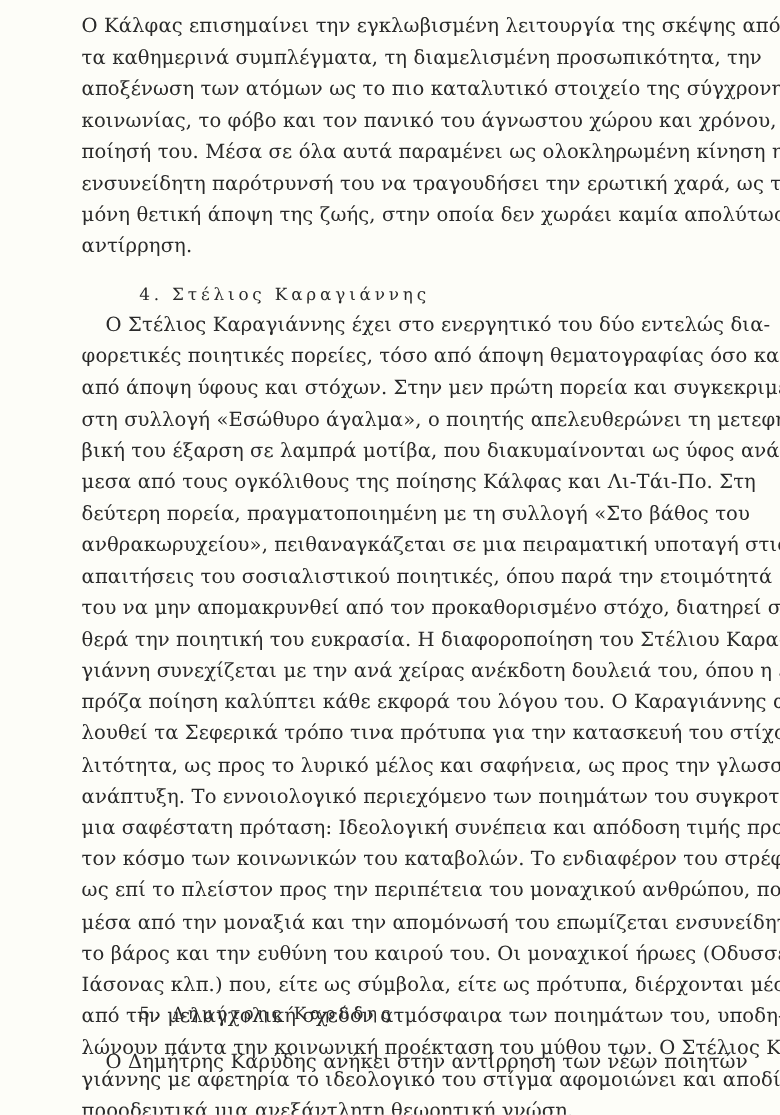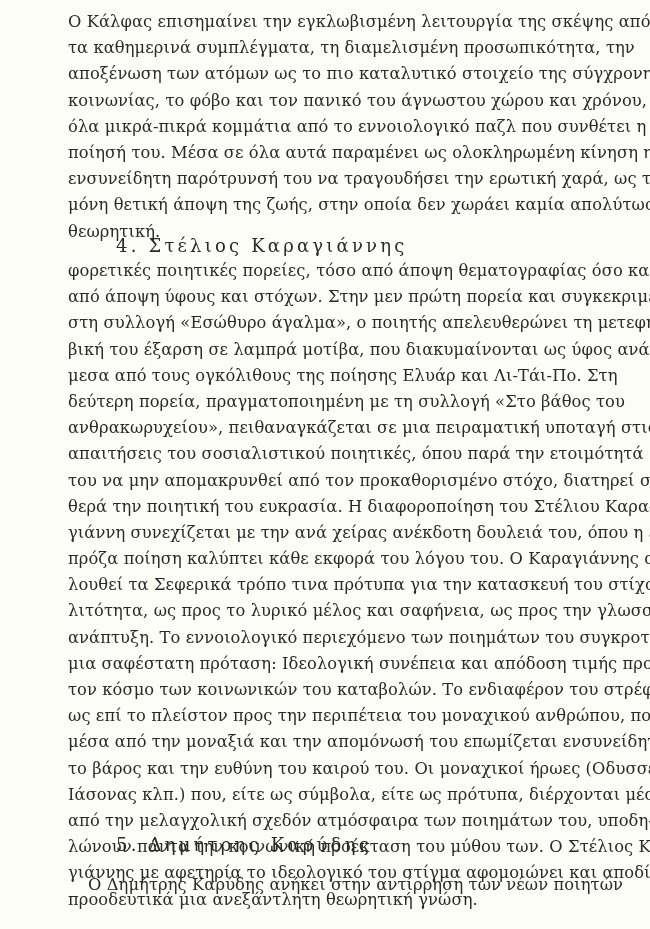--- a/index.html
+++ b/index.html
@@ -14,49 +14,49 @@
   .line {
     height: 26.2px; line-height: 26.2px;
     font-size: 16.3px; white-space: nowrap;
     text-align: justify; text-align-last: justify;
     letter-spacing: 0.1px;
   }
   .line.last { text-align-last: left; }
   .line.indent { padding-left: 20px; }
   .heading {
     position: absolute; left: 116px;
-    font-size: 18px; letter-spacing: 3.2px;
+    font-size: 14px; letter-spacing: 3.2px;
     height: 26px; line-height: 26px;
   }
 </style>
 </head>
 <body>
 
 <div class="page">
 
   <div class="block" style="top:9px;">
     <div class="line">Ο Κάλφας επισημαίνει την εγκλωβισμένη λειτουργία της σκέψης από</div>
     <div class="line">τα καθημερινά συμπλέγματα, τη διαμελισμένη προσωπικότητα, την</div>
     <div class="line">αποξένωση των ατόμων ως το πιο καταλυτικό στοιχείο της σύγχρονης</div>
     <div class="line">κοινωνίας, το φόβο και τον πανικό του άγνωστου χώρου και χρόνου,</div>
-    <div class="line">όλα μικρά-πικρά κομμάτια από το εννοιολογικό παζλ που συνθέτει η</div>
     <div class="line">ποίησή του. Μέσα σε όλα αυτά παραμένει ως ολοκληρωμένη κίνηση η</div>
     <div class="line">ενσυνείδητη παρότρυνσή του να τραγουδήσει την ερωτική χαρά, ως την</div>
     <div class="line">μόνη θετική άποψη της ζωής, στην οποία δεν χωράει καμία απολύτως</div>
-    <div class="line last">θεωρητική.</div>
+    <div class="line last">αντίρρηση.</div>
   </div>
 
   <div class="heading" style="top:233px;">4. Στέλιος Καραγιάννης</div>
 
   <div class="block" style="top:258px;">
+    <div class="line indent">Ο Στέλιος Καραγιάννης έχει στο ενεργητικό του δύο εντελώς δια-</div>
     <div class="line">φορετικές ποιητικές πορείες, τόσο από άποψη θεματογραφίας όσο και</div>
     <div class="line">από άποψη ύφους και στόχων. Στην μεν πρώτη πορεία και συγκεκριμένα</div>
     <div class="line">στη συλλογή «Εσώθυρο άγαλμα», ο ποιητής απελευθερώνει τη μετεφη-</div>
     <div class="line">βική του έξαρση σε λαμπρά μοτίβα, που διακυμαίνονται ως ύφος ανά-</div>
-    <div class="line">μεσα από τους ογκόλιθους της ποίησης Ελυάρ και Λι-Τάι-Πο. Στη</div>
+    <div class="line">μεσα από τους ογκόλιθους της ποίησης Κάλφας και Λι-Τάι-Πο. Στη</div>
     <div class="line">δεύτερη πορεία, πραγματοποιημένη με τη συλλογή «Στο βάθος του</div>
     <div class="line">ανθρακωρυχείου», πειθαναγκάζεται σε μια πειραματική υποταγή στις</div>
     <div class="line">απαιτήσεις του σοσιαλιστικού ποιητικές, όπου παρά την ετοιμότητά</div>
     <div class="line">του να μην απομακρυνθεί από τον προκαθορισμένο στόχο, διατηρεί στα-</div>
     <div class="line">θερά την ποιητική του ευκρασία. Η διαφοροποίηση του Στέλιου Καρα-</div>
     <div class="line">γιάννη συνεχίζεται με την ανά χείρας ανέκδοτη δουλειά του, όπου η εν</div>
     <div class="line">πρόζα ποίηση καλύπτει κάθε εκφορά του λόγου του. Ο Καραγιάννης ακο-</div>
     <div class="line">λουθεί τα Σεφερικά τρόπο τινα πρότυπα για την κατασκευή του στίχου:</div>
     <div class="line">λιτότητα, ως προς το λυρικό μέλος και σαφήνεια, ως προς την γλωσσική</div>
     <div class="line">ανάπτυξη. Το εννοιολογικό περιεχόμενο των ποιημάτων του συγκροτεί</div>

